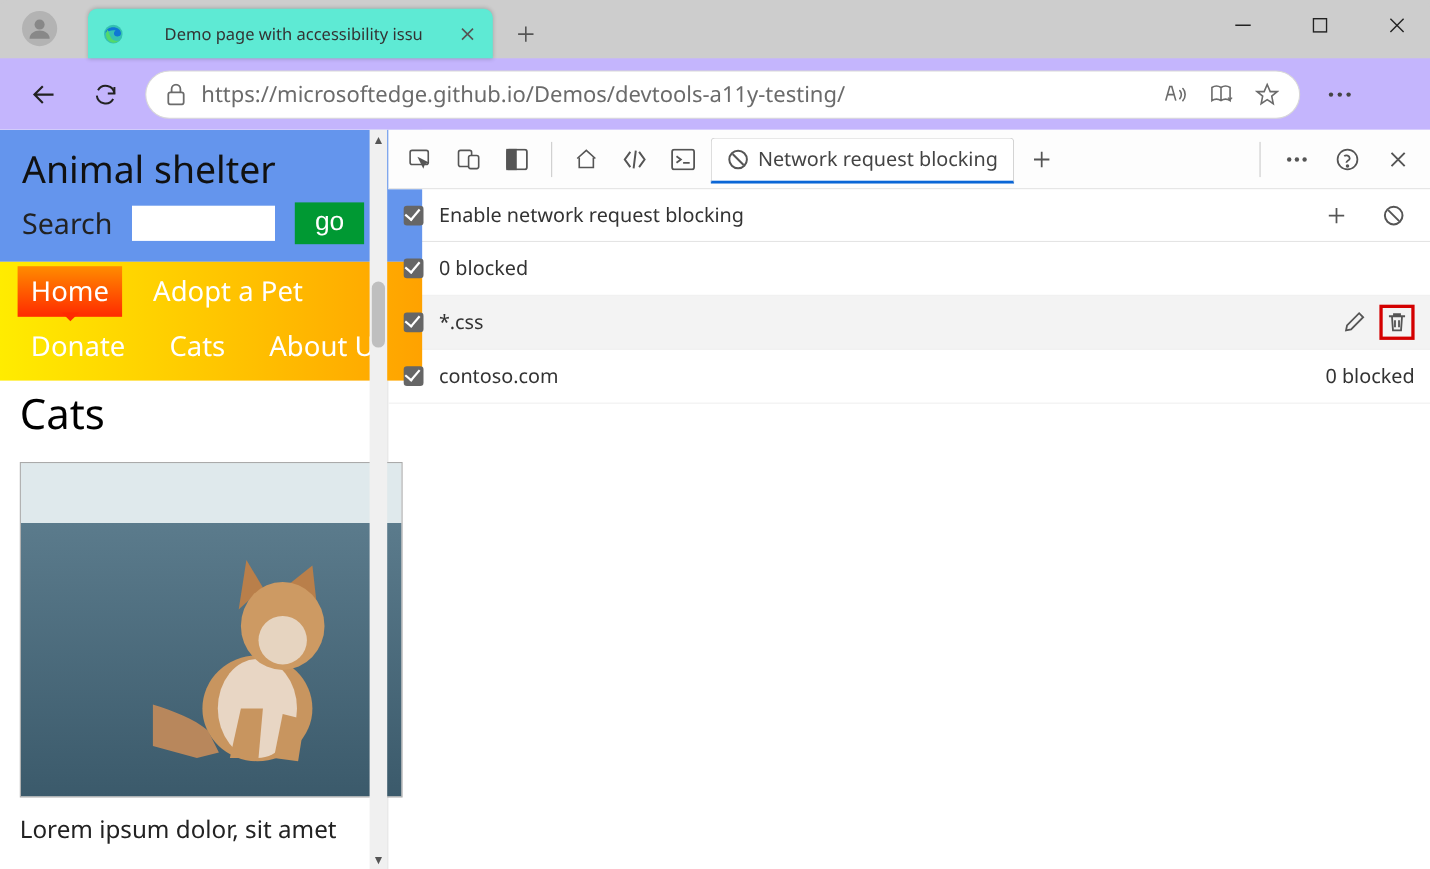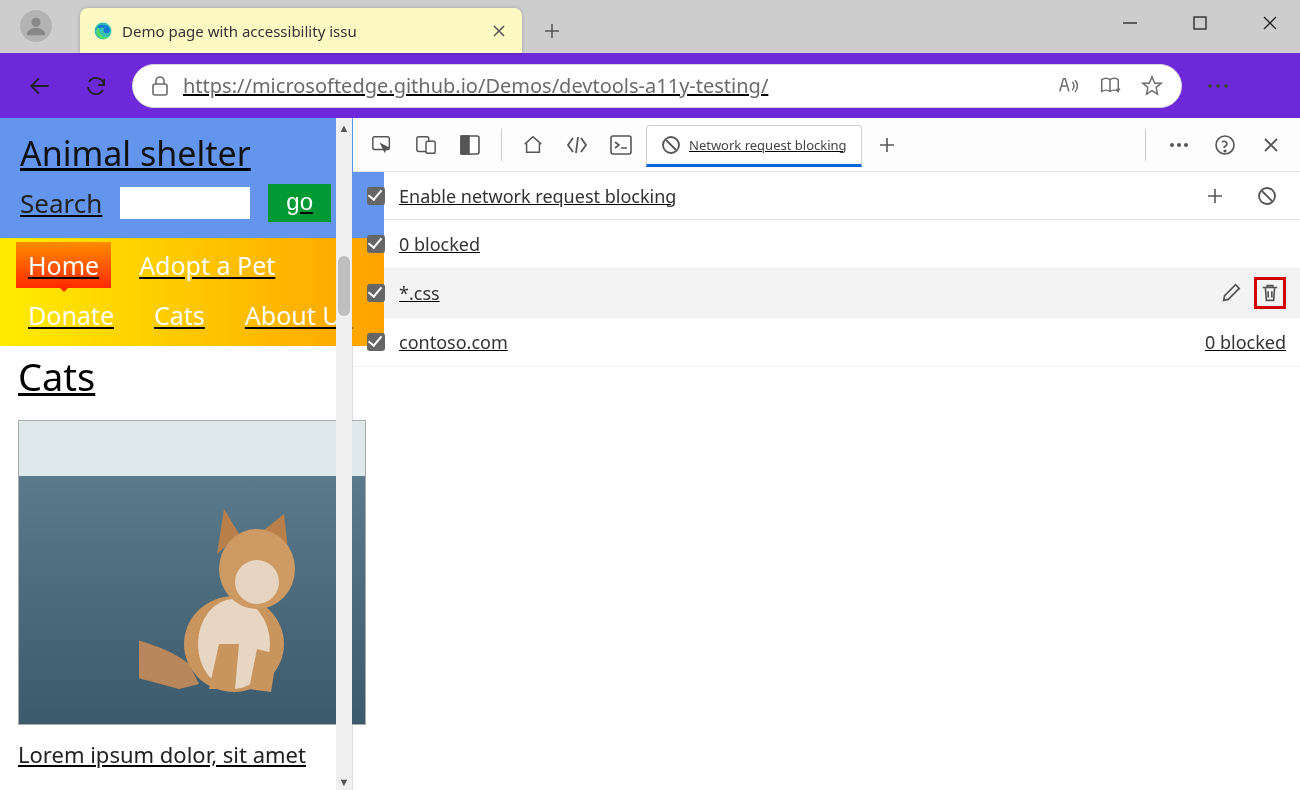--- a/index.html
+++ b/index.html
@@ -1,29 +1,29 @@
 <!DOCTYPE html>
 <html><head>
 <meta charset="utf-8">
 <style>
   * { box-sizing: border-box; margin: 0; padding: 0; }
   html, body { width: 1300px; height: 790px; overflow: hidden; font-family: "Segoe UI", system-ui, sans-serif; background: #cdcdcd; }
   .browser-window { width: 1300px; height: 790px; background: #cdcdcd; border-radius: 8px; display: flex; flex-direction: column; }
   .titlebar { height: 53px; display: flex; align-items: flex-end; position: relative; }
   .tb-avatar { position: absolute; left: 20px; top: 10px; width: 32px; height: 32px; background:#b3b3b3; border-radius:50%; display:flex; align-items:center; justify-content:center;}
   .tab-strip { display: flex; align-items: flex-end; margin-left: 80px; height: 100%; }
-  .tab { background: #fef9c3; height: 45px; width: 442px; border-radius: 8px 8px 0 0; display: flex; align-items: center; padding: 0 10px 0 14px; position: relative; box-shadow: 0 0 4px rgba(0,0,0,0.2);}
+  .tab { background: #5eead4; height: 45px; width: 368px; border-radius: 8px 8px 0 0; display: flex; align-items: center; padding: 0 10px 0 14px; position: relative; box-shadow: 0 0 4px rgba(0,0,0,0.2); text-align: center;}
   .tab-favicon { width:18px; height:18px; margin-right:10px; }
   .tab-title { font-size: 15px; color:#333; flex:1; white-space: nowrap; overflow:hidden; }
   .tab-close { width:26px; height:26px; display:flex; align-items:center; justify-content:center; color:#555; }
   .newtab-btn { width:36px; height:36px; margin-left:12px; margin-bottom:4px; display:flex; align-items:center; justify-content:center; color:#555; }
   .win-controls { position:absolute; right:10px; top:0; height:46px; display:flex; gap:30px; align-items:center; }
   .win-btn { width:40px; height:40px; display:flex; align-items:center; justify-content:center; color:#222; }
 
-  .chrome-body { flex:1; background:#6d28d9; border-radius:0 0 8px 8px; display:flex; flex-direction:column;text-decoration:underline; }
+  .chrome-body { flex:1; background:#c4b5fd; border-radius:0 0 8px 8px; display:flex; flex-direction:column; }
   .toolbar { height:65px; display:flex; align-items:center; padding:0 12px 0 20px; gap:16px; }
   .tb-ico { width:40px; height:40px; display:flex; align-items:center; justify-content:center; color:#444; }
   .omnibox { flex:1; height:44px; border:1px solid #d8d8d8; border-radius:22px; background:#fff; display:flex; align-items:center; padding:0 18px; gap:14px; color:#6b6b6b; font-size:20px; max-width:1050px; }
   .omnibox .url { flex:1; white-space:nowrap; overflow:hidden; }
   .ob-right { display:flex; align-items:center; gap:20px; color:#6b6b6b; }
   .more-btn { width:40px; height:40px; display:flex; align-items:center; justify-content:center; color:#444; }
 
   .content-area { flex:1; display:flex; background:#fff; }
   .page { width:352px; position:relative; background:#fff; }
   .page-inner { width:384px; height:100%; overflow:hidden;}
@@ -46,21 +46,21 @@
   .page-main { padding:4px 18px; }
   .page-h2 { font-size:38px; font-weight:400; margin-bottom:18px;}
   .cat-img { width:348px; height:305px; background:linear-gradient(to bottom,#dfe9ec 0%,#dfe9ec 18%,#5b7b8c 18%,#3b5a6b 100%); position:relative; overflow:hidden; border:1px solid #aaa; margin-bottom:14px;}
   .cat-shape{position:absolute;left:120px;bottom:20px;width:180px;height:200px;}
   .page-p { font-size:22px; color:#222; }
 
   .devtools { flex:1; display:flex; flex-direction:column; border-left:1px solid #ddd;}
   .dt-tabbar { height:54px; display:flex; align-items:center; padding:0 10px; border-bottom:1px solid #e4e4e4; gap:6px; position:relative; background:#fdfdfd;}
   .dt-ico { width:38px; height:40px; display:flex; align-items:center; justify-content:center; color:#555; }
   .dt-sep { width:1px; height:32px; background:#ccc; margin:0 6px; }
-  .dt-tab { height:42px; display:flex; align-items:center; gap:8px; padding:0 14px; font-size:13px; color:#444; border-top:1px solid transparent;}
+  .dt-tab { height:42px; display:flex; align-items:center; gap:8px; padding:0 14px; font-size:18px; color:#444; border-top:1px solid transparent;}
   .dt-tab.active { border:1px solid #d0d0d0; border-bottom:3px solid #0a66d6; border-top-left-radius:4px; border-top-right-radius:4px; background:#fff; position:relative; top:1px;}
   .dt-right { margin-left:auto; display:flex; align-items:center; gap:8px;}
   .dt-toolbar { height:48px; display:flex; align-items:center; padding:0 14px; gap:14px; border-bottom:1px solid #e4e4e4; font-size:18px; color:#333;}
   .chk { width:18px; height:18px; background:#666; border-radius:3px; position:relative; }
   .chk:after{content:"";position:absolute;left:4px;top:0px;width:6px;height:11px;border:solid #fff;border-width:0 2px 2px 0;transform:rotate(40deg);}
   .dt-list { flex:1; overflow:auto; }
   .dt-row { height:49px; display:flex; align-items:center; padding:0 14px; gap:14px; font-size:18px; color:#333; border-bottom:1px solid #f0f0f0;}
   .dt-row.hover { background:#f3f3f3; }
   .dt-row .patt { flex:1; }
   .dt-row .cnt { color:#333; }

